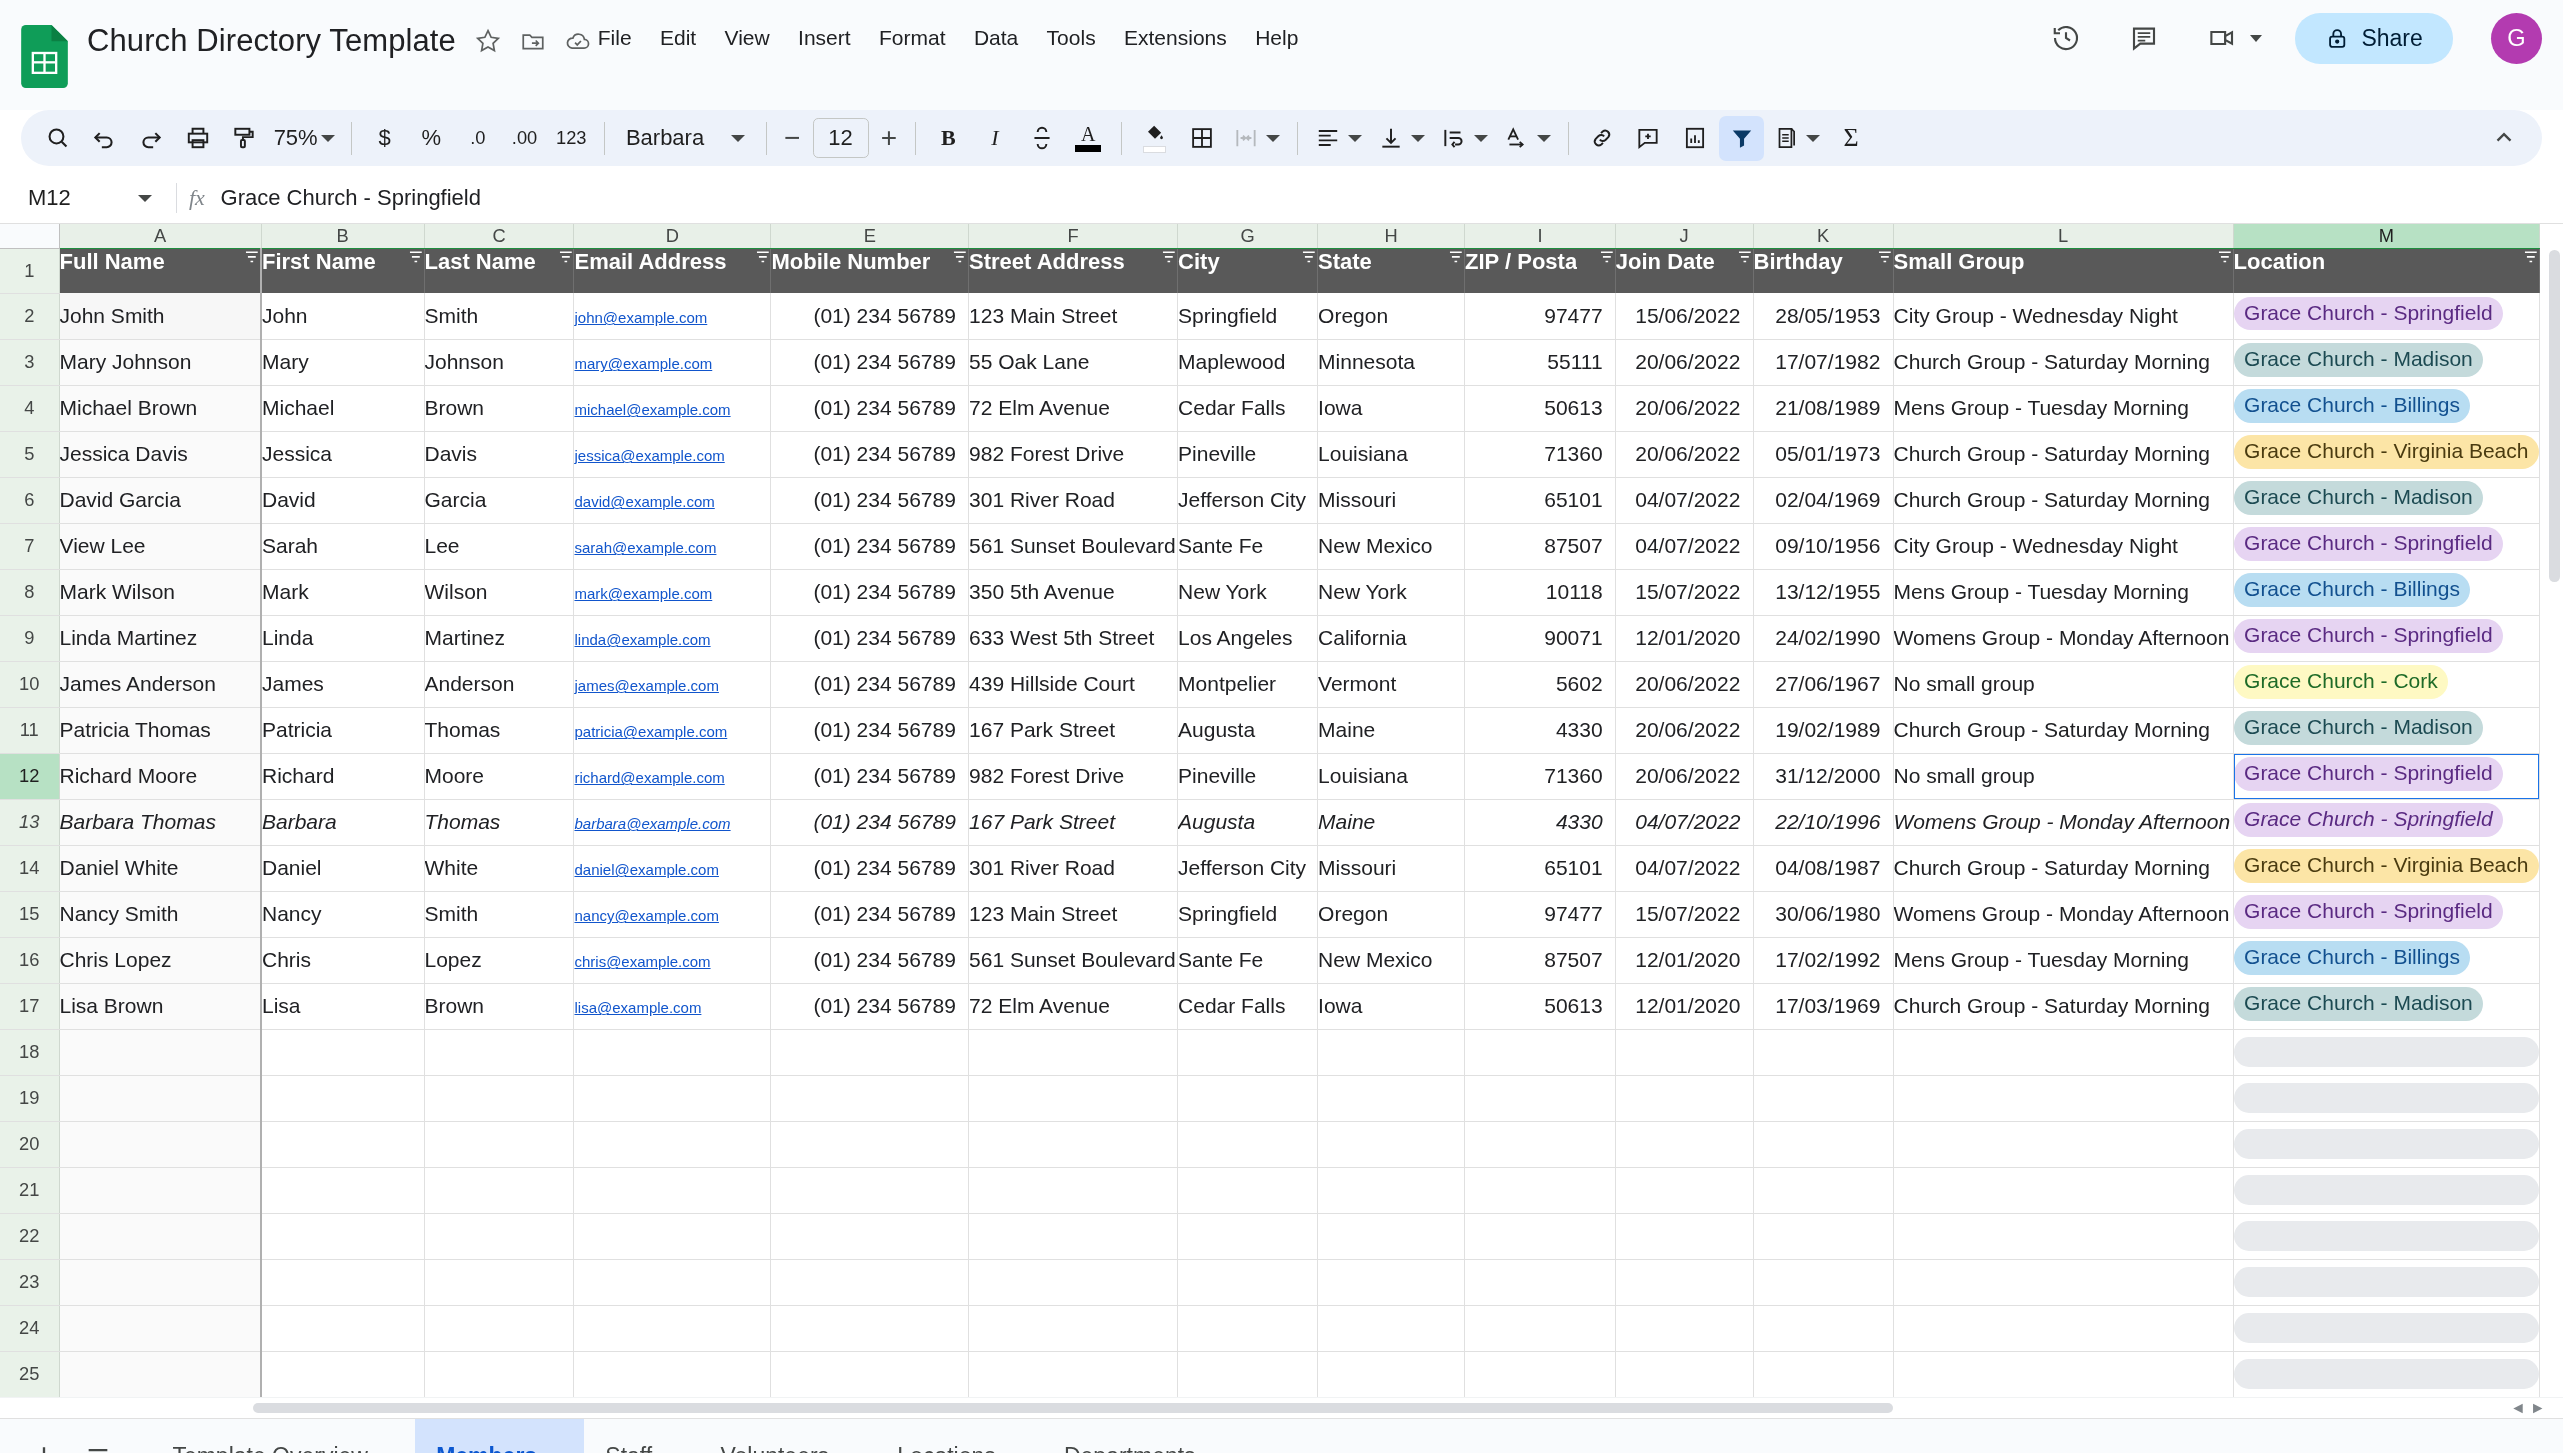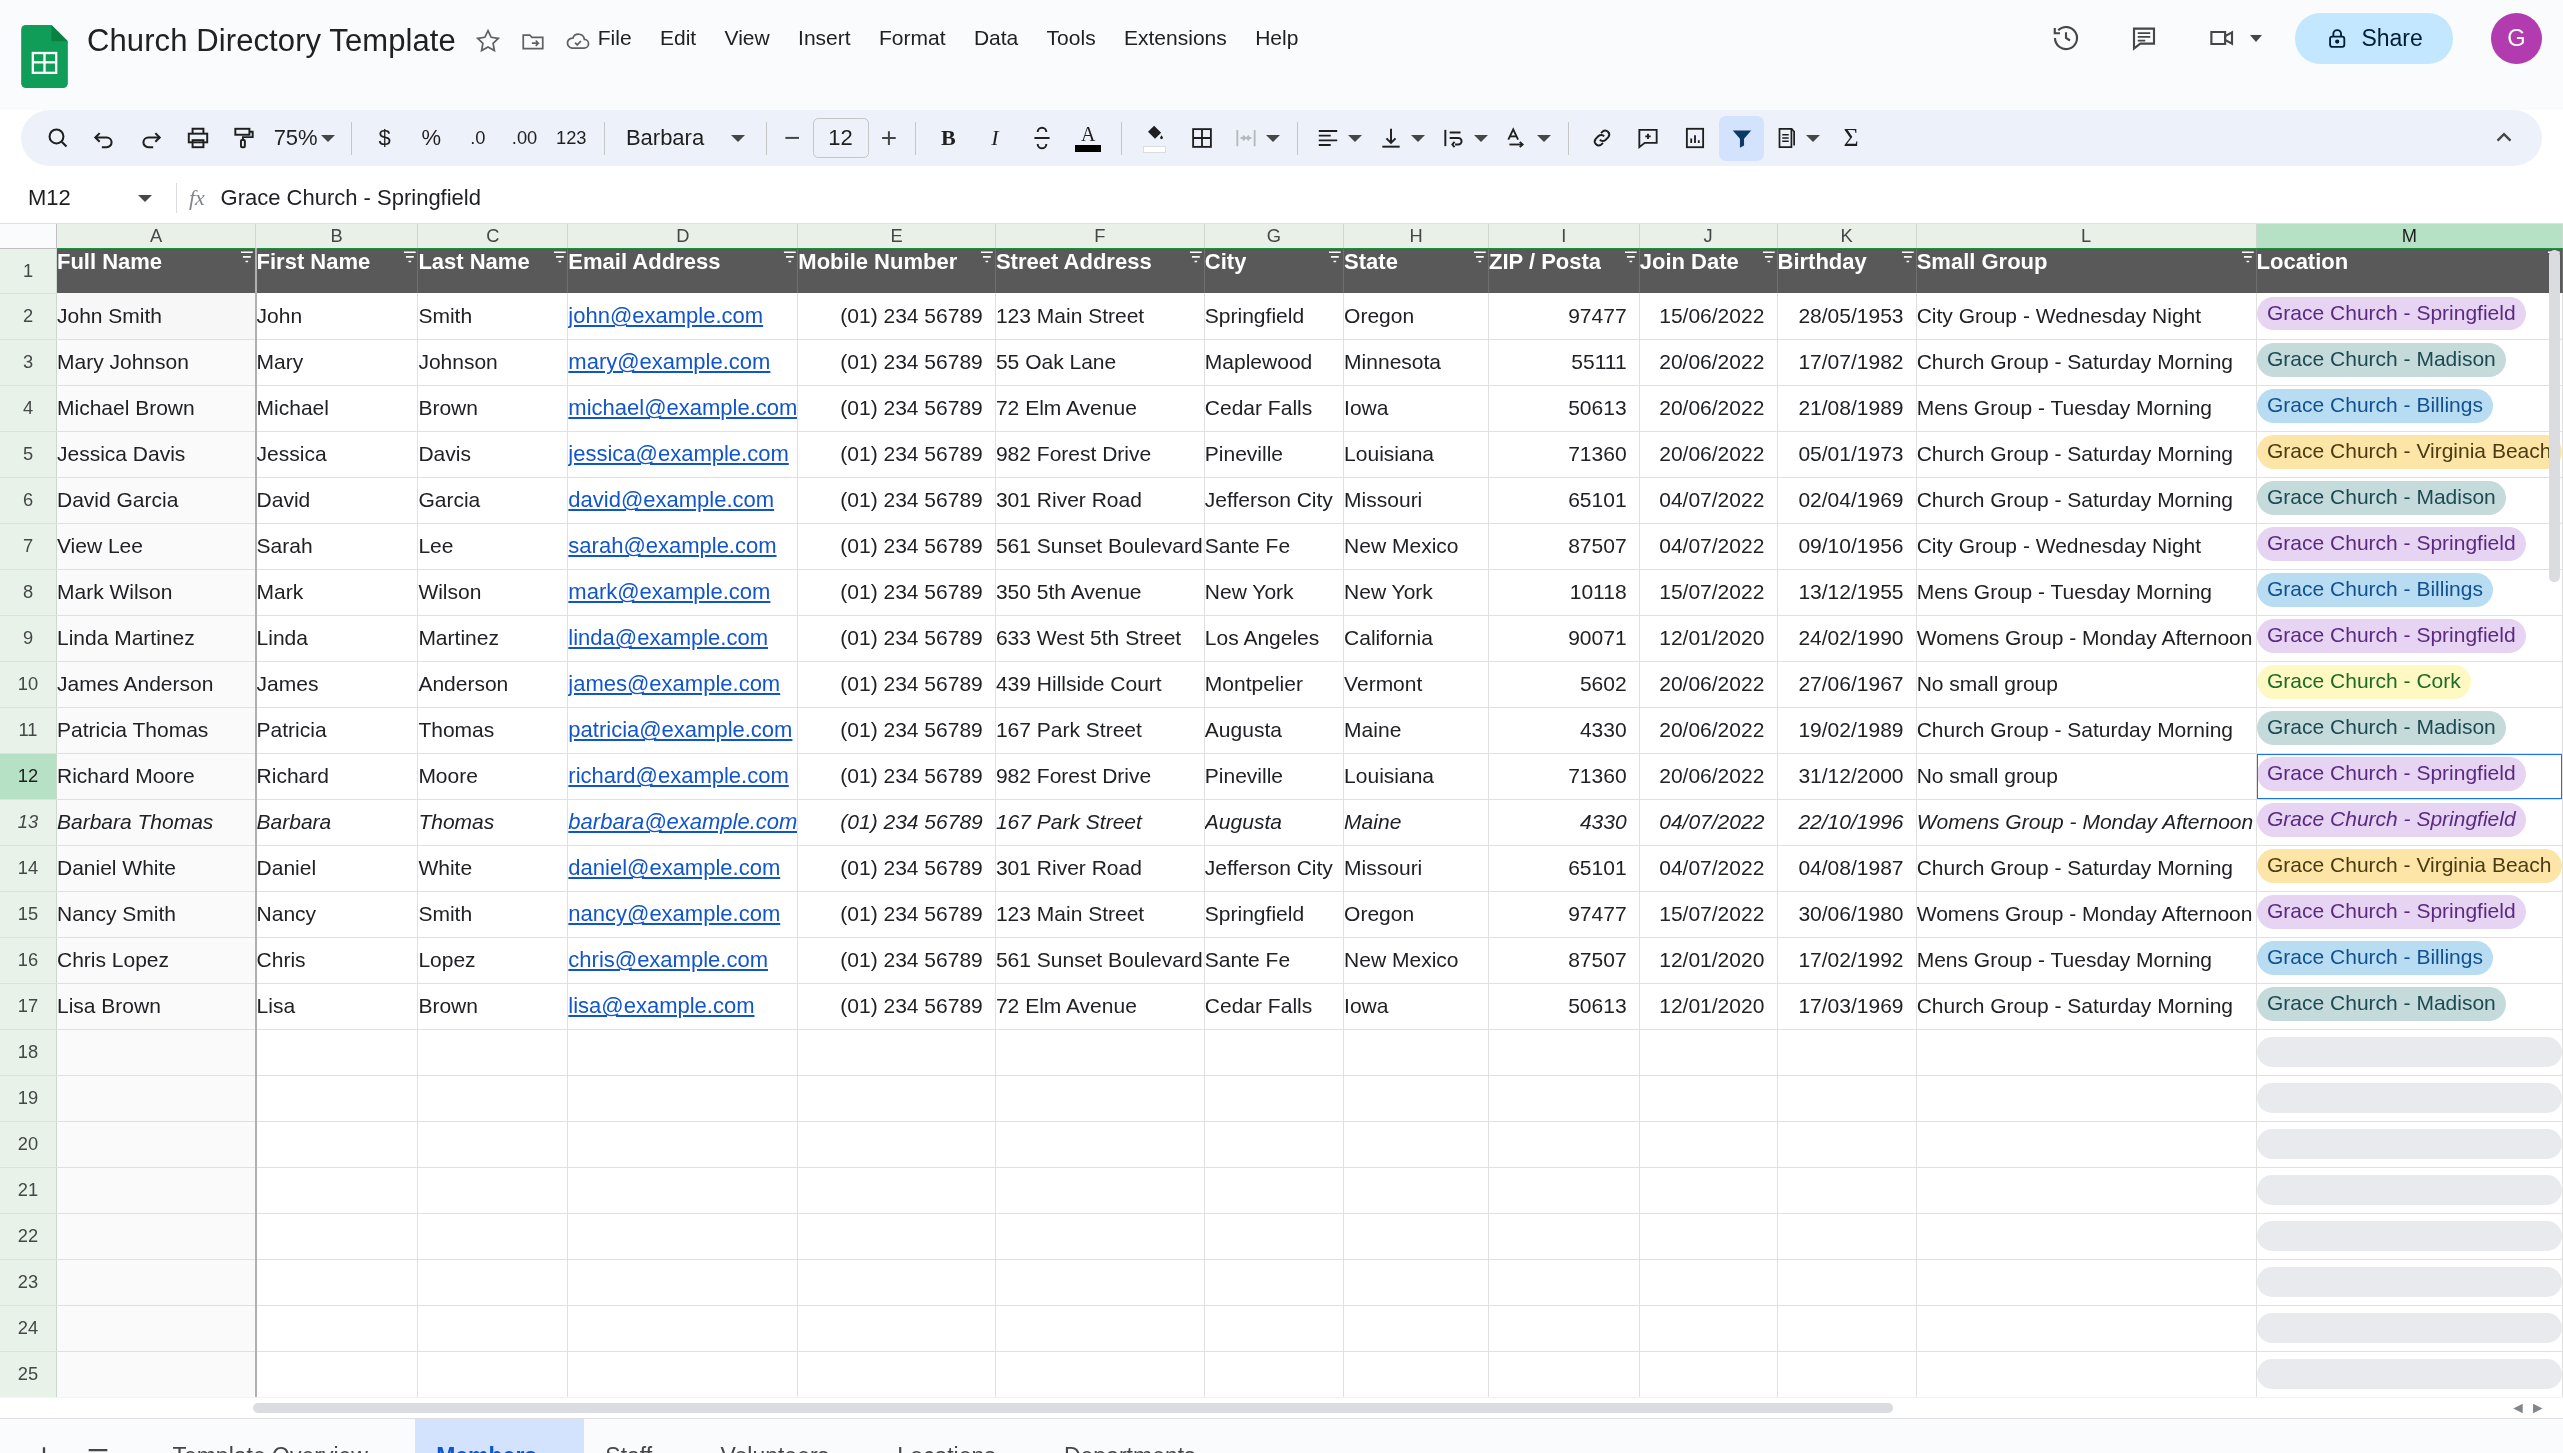--- a/index.html
+++ b/index.html
@@ -150,21 +150,21 @@
     background: #595959; color: #fff; font-weight: bold; font-size: 22px;
     text-align: left; padding: 0 8.7px; border-right: 0.9px solid #6f6f6f;
     white-space: nowrap; overflow: hidden; position: relative; height: 45px;
   }
   th.hcell.frozen { border-right: 2.6px solid #b0b0b0; }
   .hc-inner { display: flex; align-items: flex-start; justify-content: space-between; height: 100%; gap: 22px;}
   .hc-label { overflow: hidden; text-overflow: clip; white-space: nowrap; }
   .filter-ico { flex: 0 0 auto; width: 15.7px; height: 15.7px; cursor: pointer; }
   .filter-ico svg { width: 100%; height: 100%; display: block; }
 
-  a.maillink { color: #1155cc; text-decoration: underline; font-size: 22px; }
+  a.maillink { color: #1155cc; text-decoration: underline; font-size: 15px; }
 
   .chip {
     display: inline-block; border-radius: 17.4px; padding: 2.6px 10.5px 4.4px 10.5px;
     font-size: 21px; line-height: 1.25; max-width: 100%;
     overflow: hidden; white-space: nowrap;
   }
   .chip.empty { background: #e8eaed; height: 30px; width: 100%; display: block; border-radius: 15.7px; }
 
   td.selcell { position: relative; }
   .selbox {

